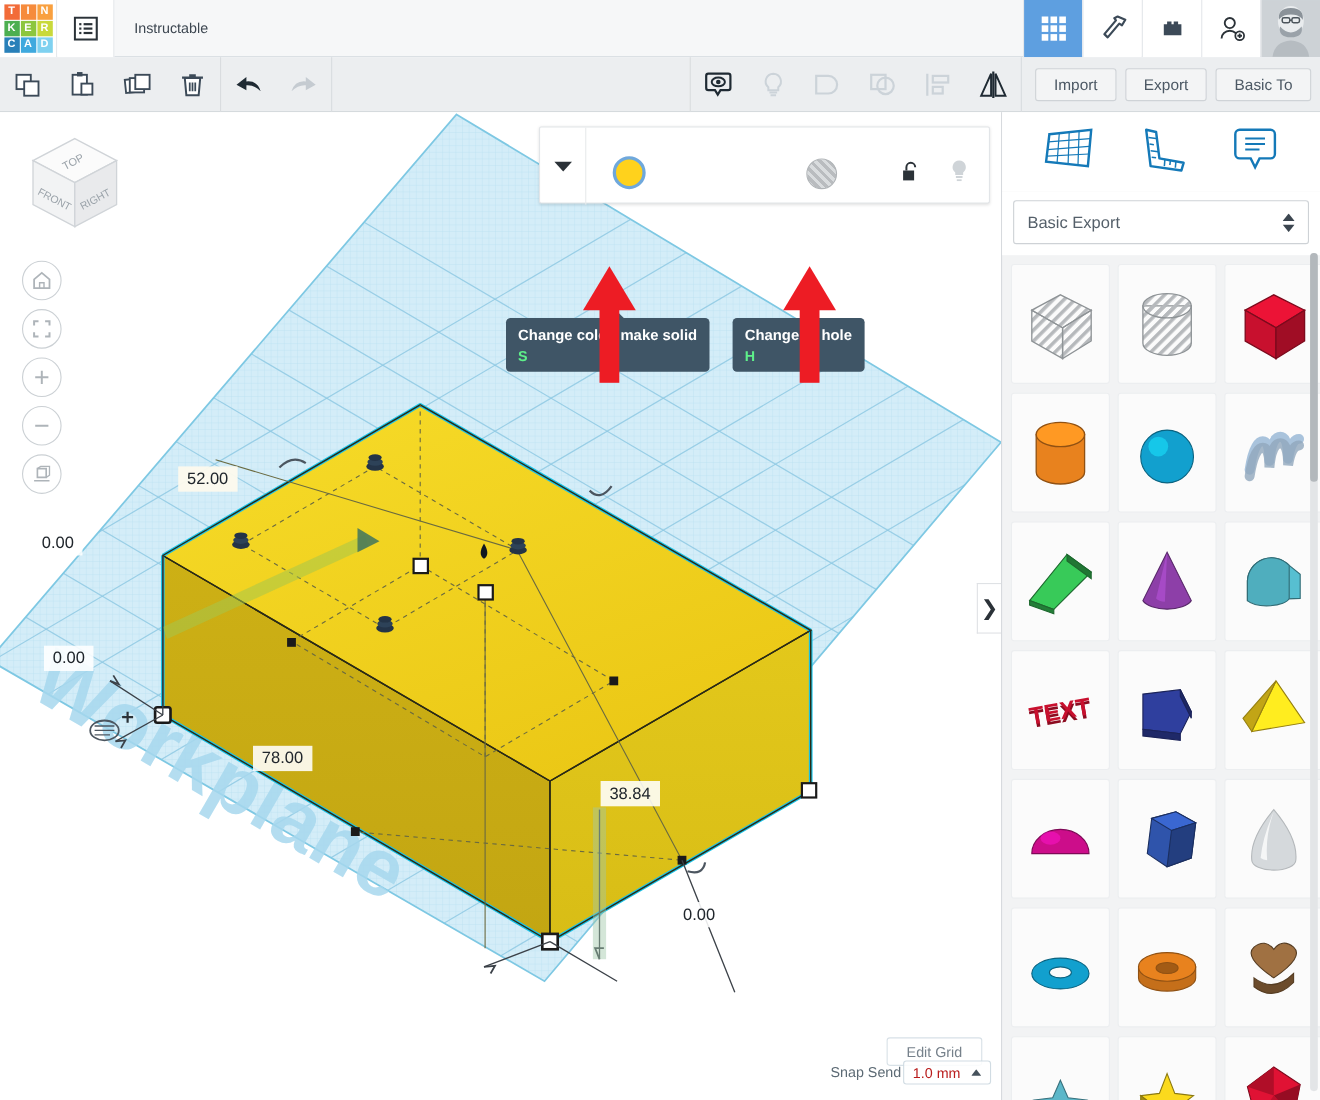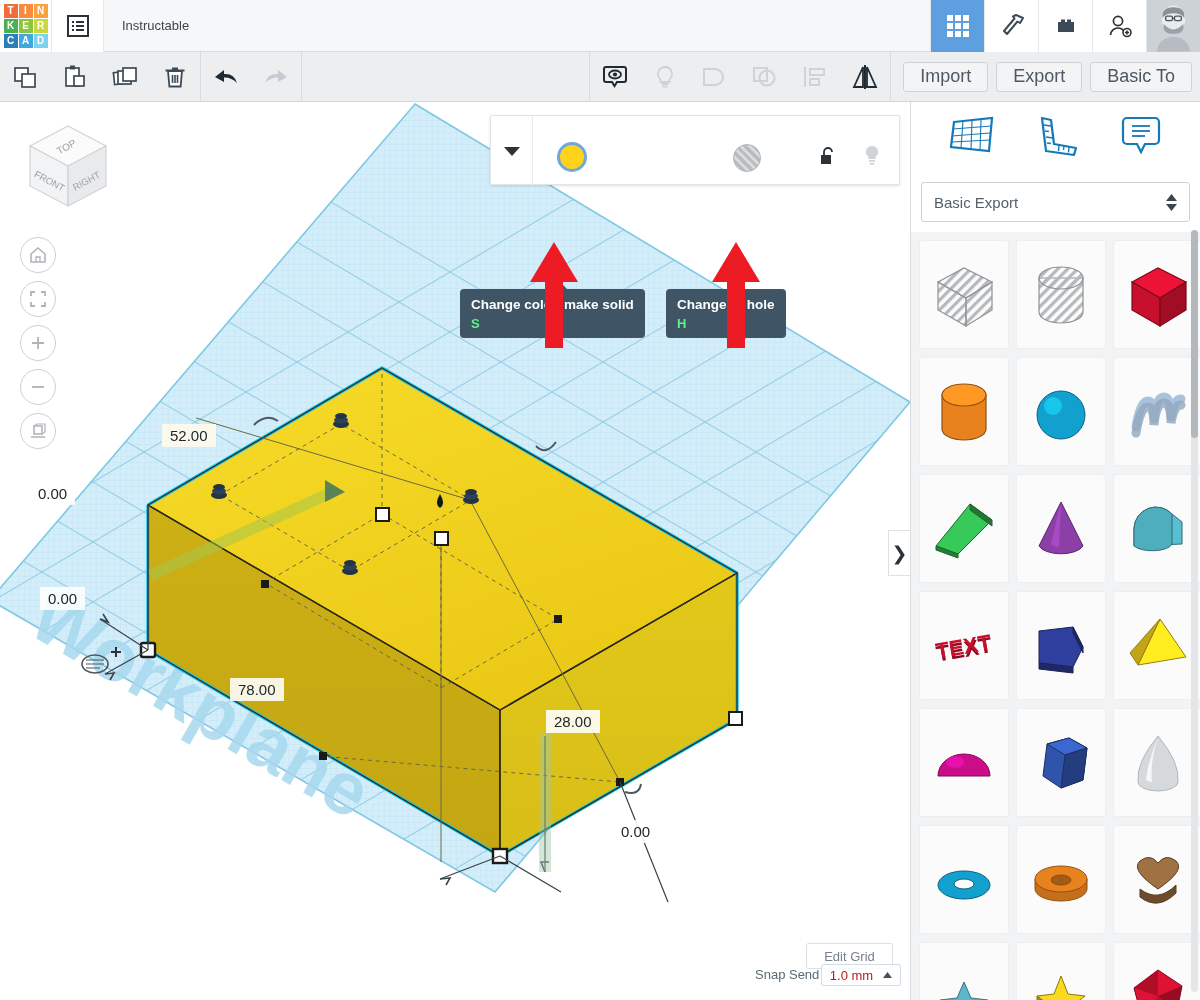--- a/index.html
+++ b/index.html
@@ -38,21 +38,21 @@
     background: #eceef0; border-bottom: 1px solid #d3d7db;
     display: flex; align-items: center;
   }
   .tb-group { display: flex; align-items: center; height: 50px; }
   .tb-btn { width: 50px; height: 50px; display: flex; align-items: center; justify-content: center; }
   .tb-sep { width: 1px; height: 50px; background: #d9dcdf; }
   .tb-spacer { flex: 1; }
   .tb-text-btn {
     height: 30px; padding: 0 16px; margin-right: 8px;
     background: #f3f4f5; border: 1px solid #cfd3d7; border-radius: 3px;
-    font-size: 18px; color: #4c5864; display: flex; align-items: center; justify-content: center;
+    font-size: 14px; color: #4c5864; display: flex; align-items: center; justify-content: center;
   }
 
   
   .canvas {
     position: absolute; top: 102px; left: 0; width: 910px; height: 898px;
     background: #ffffff; overflow: hidden;
   }
   .canvas-svg { position: absolute; top:0; left:0; }
 
   
@@ -600,21 +600,21 @@
         <rect x="727" y="168" width="18" height="78" fill="#ED1C24"></rect>
         <polygon points="736,140 760,180 712,180" fill="#ED1C24"></polygon>
       </g>
     </svg>
 
     <div id="dimLayer">
         <div class="dim cream" style="left: 162px; top: 322px;">52.00</div>
         <div class="dim" style="left: 30px; top: 380px;">0.00</div>
         <div class="dim" style="left: 40px; top: 485px;">0.00</div>
         <div class="dim" style="left: 230px; top: 576px;">78.00</div>
-        <div class="dim" style="left: 546px; top: 608px;">28.00</div>
+        <div class="dim" style="left: 546px; top: 608px;">38.84</div>
         <div class="dim" style="left: 613px; top: 718px;">0.00</div>
       </div>
 
     <div class="edit-grid">Edit Grid</div>
     <div class="snap-label">Snap Send</div>
     <div class="snap-val">
       <span>1.0 mm</span>
       <svg width="9" height="7" viewBox="0 0 9 7">
         <polygon points="4.5,0 9,6 0,6" fill="#46525c"></polygon>
       </svg>

